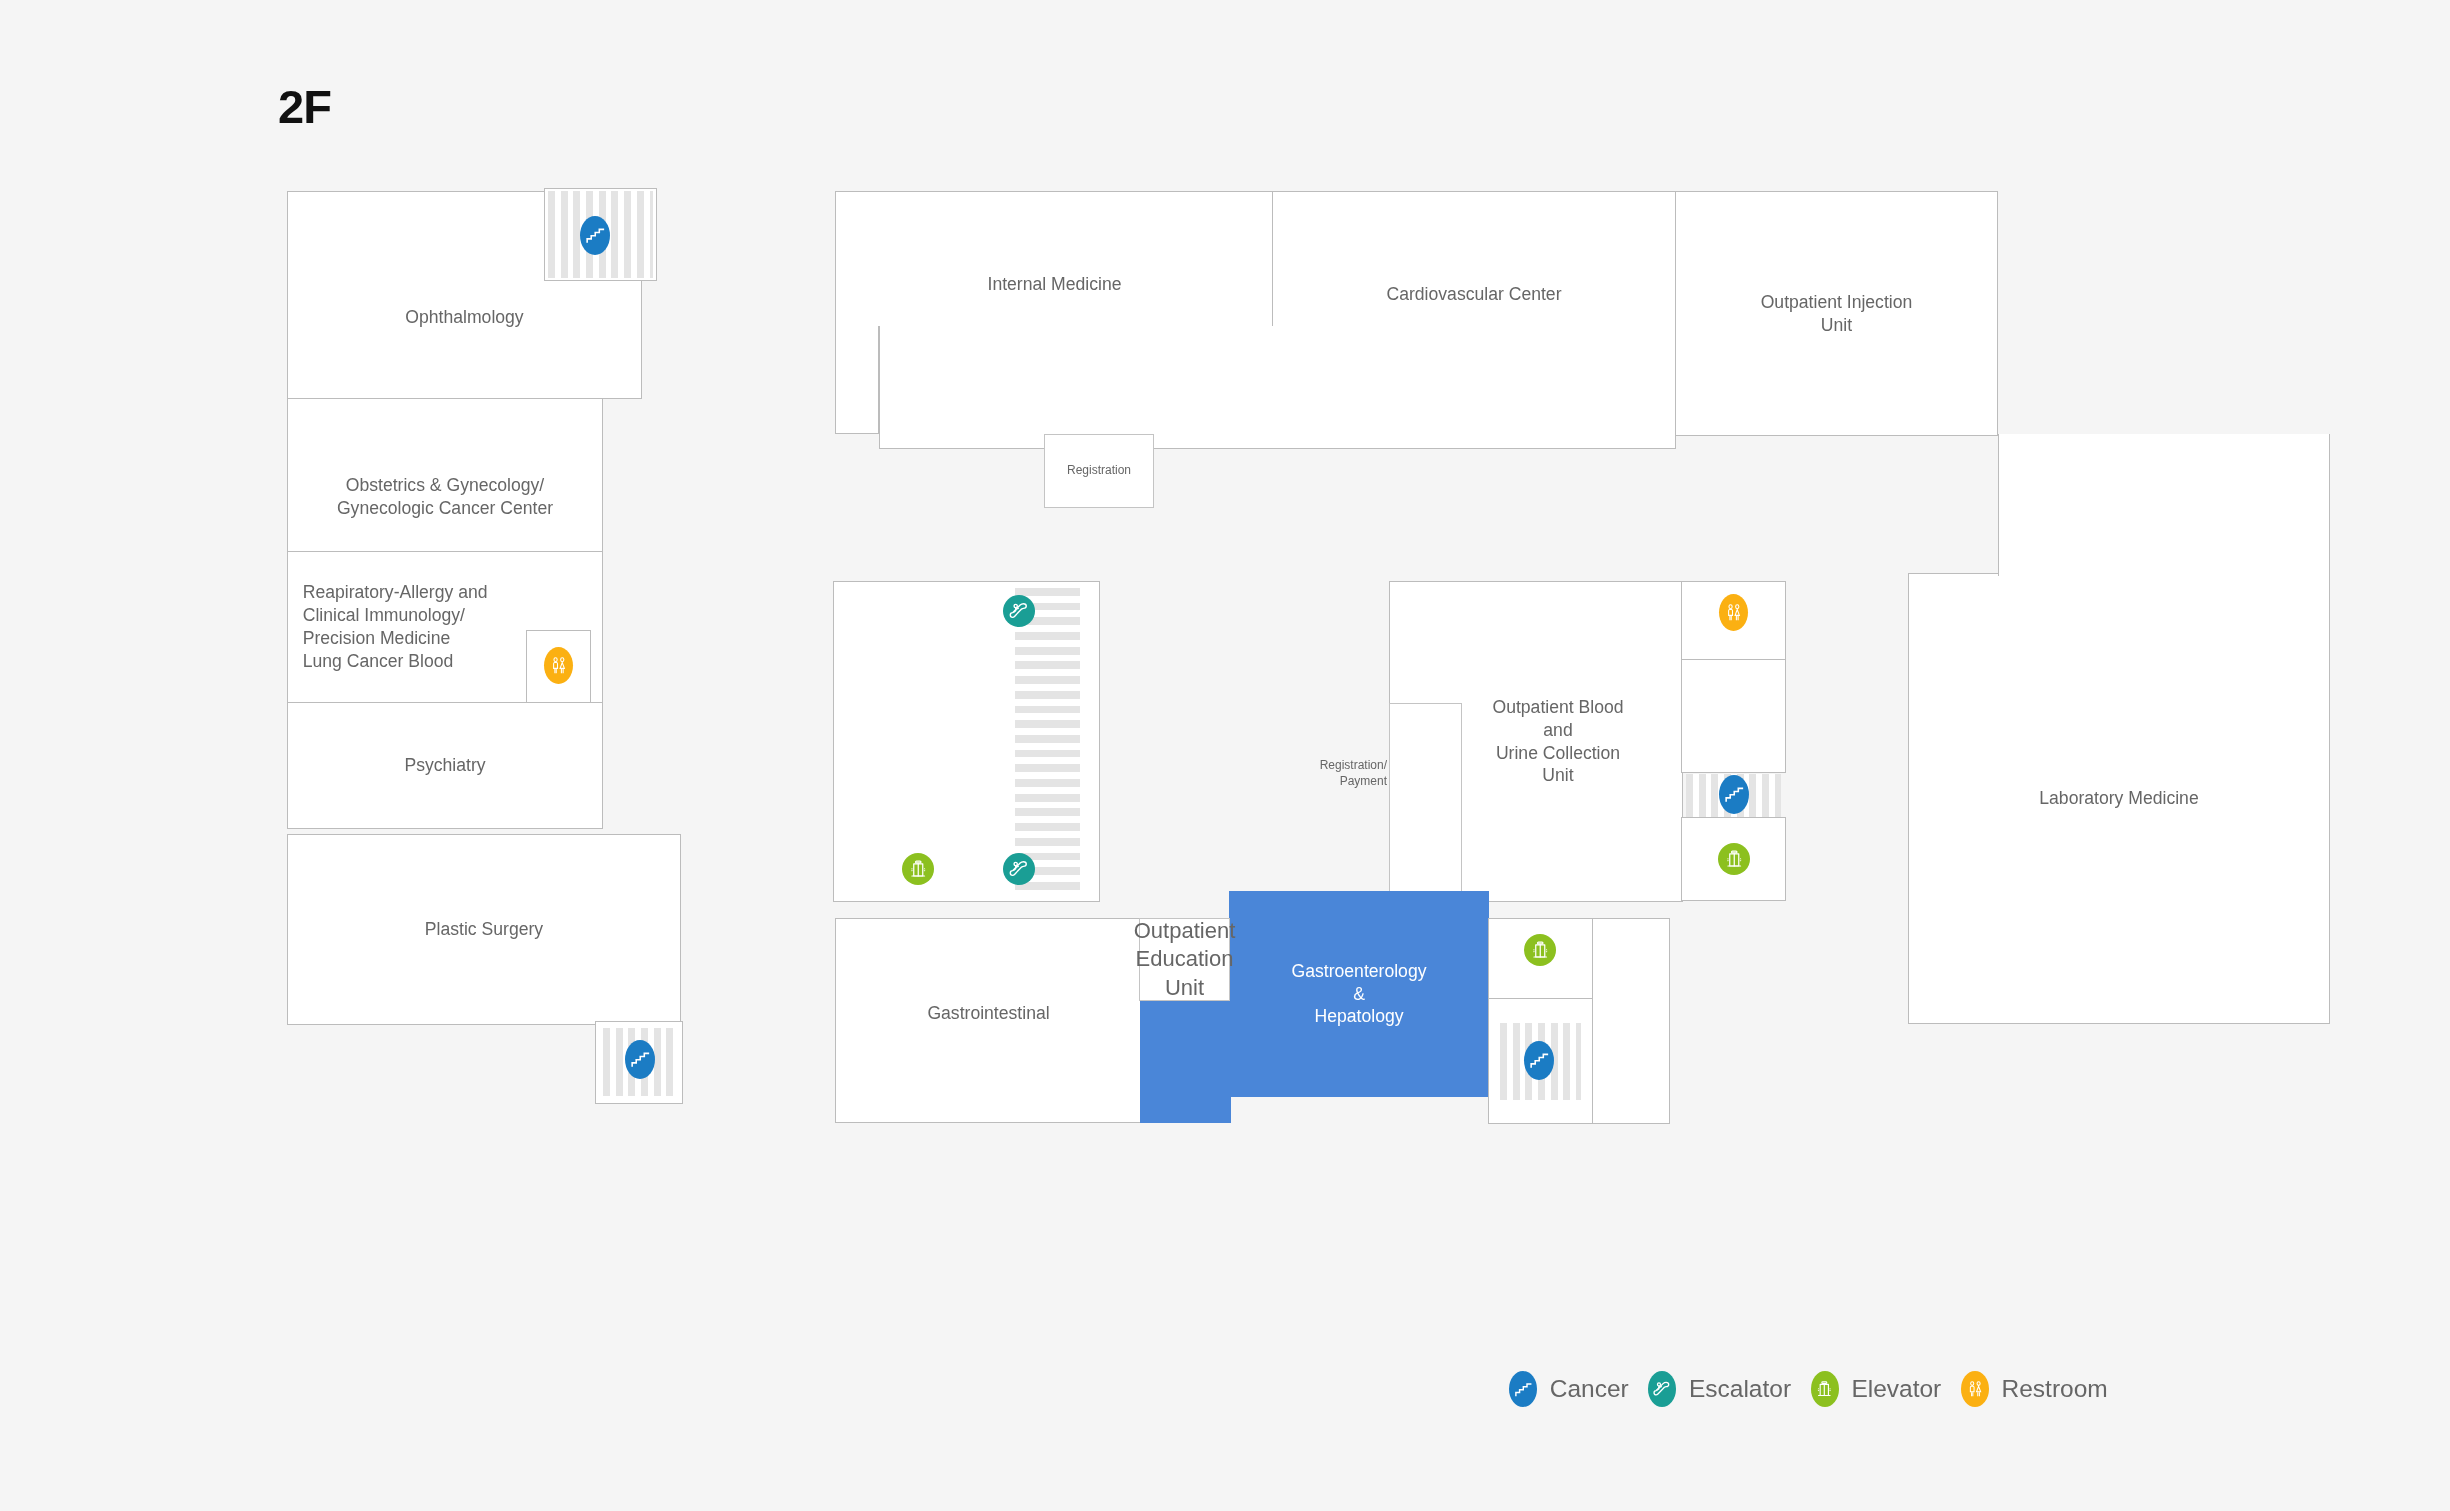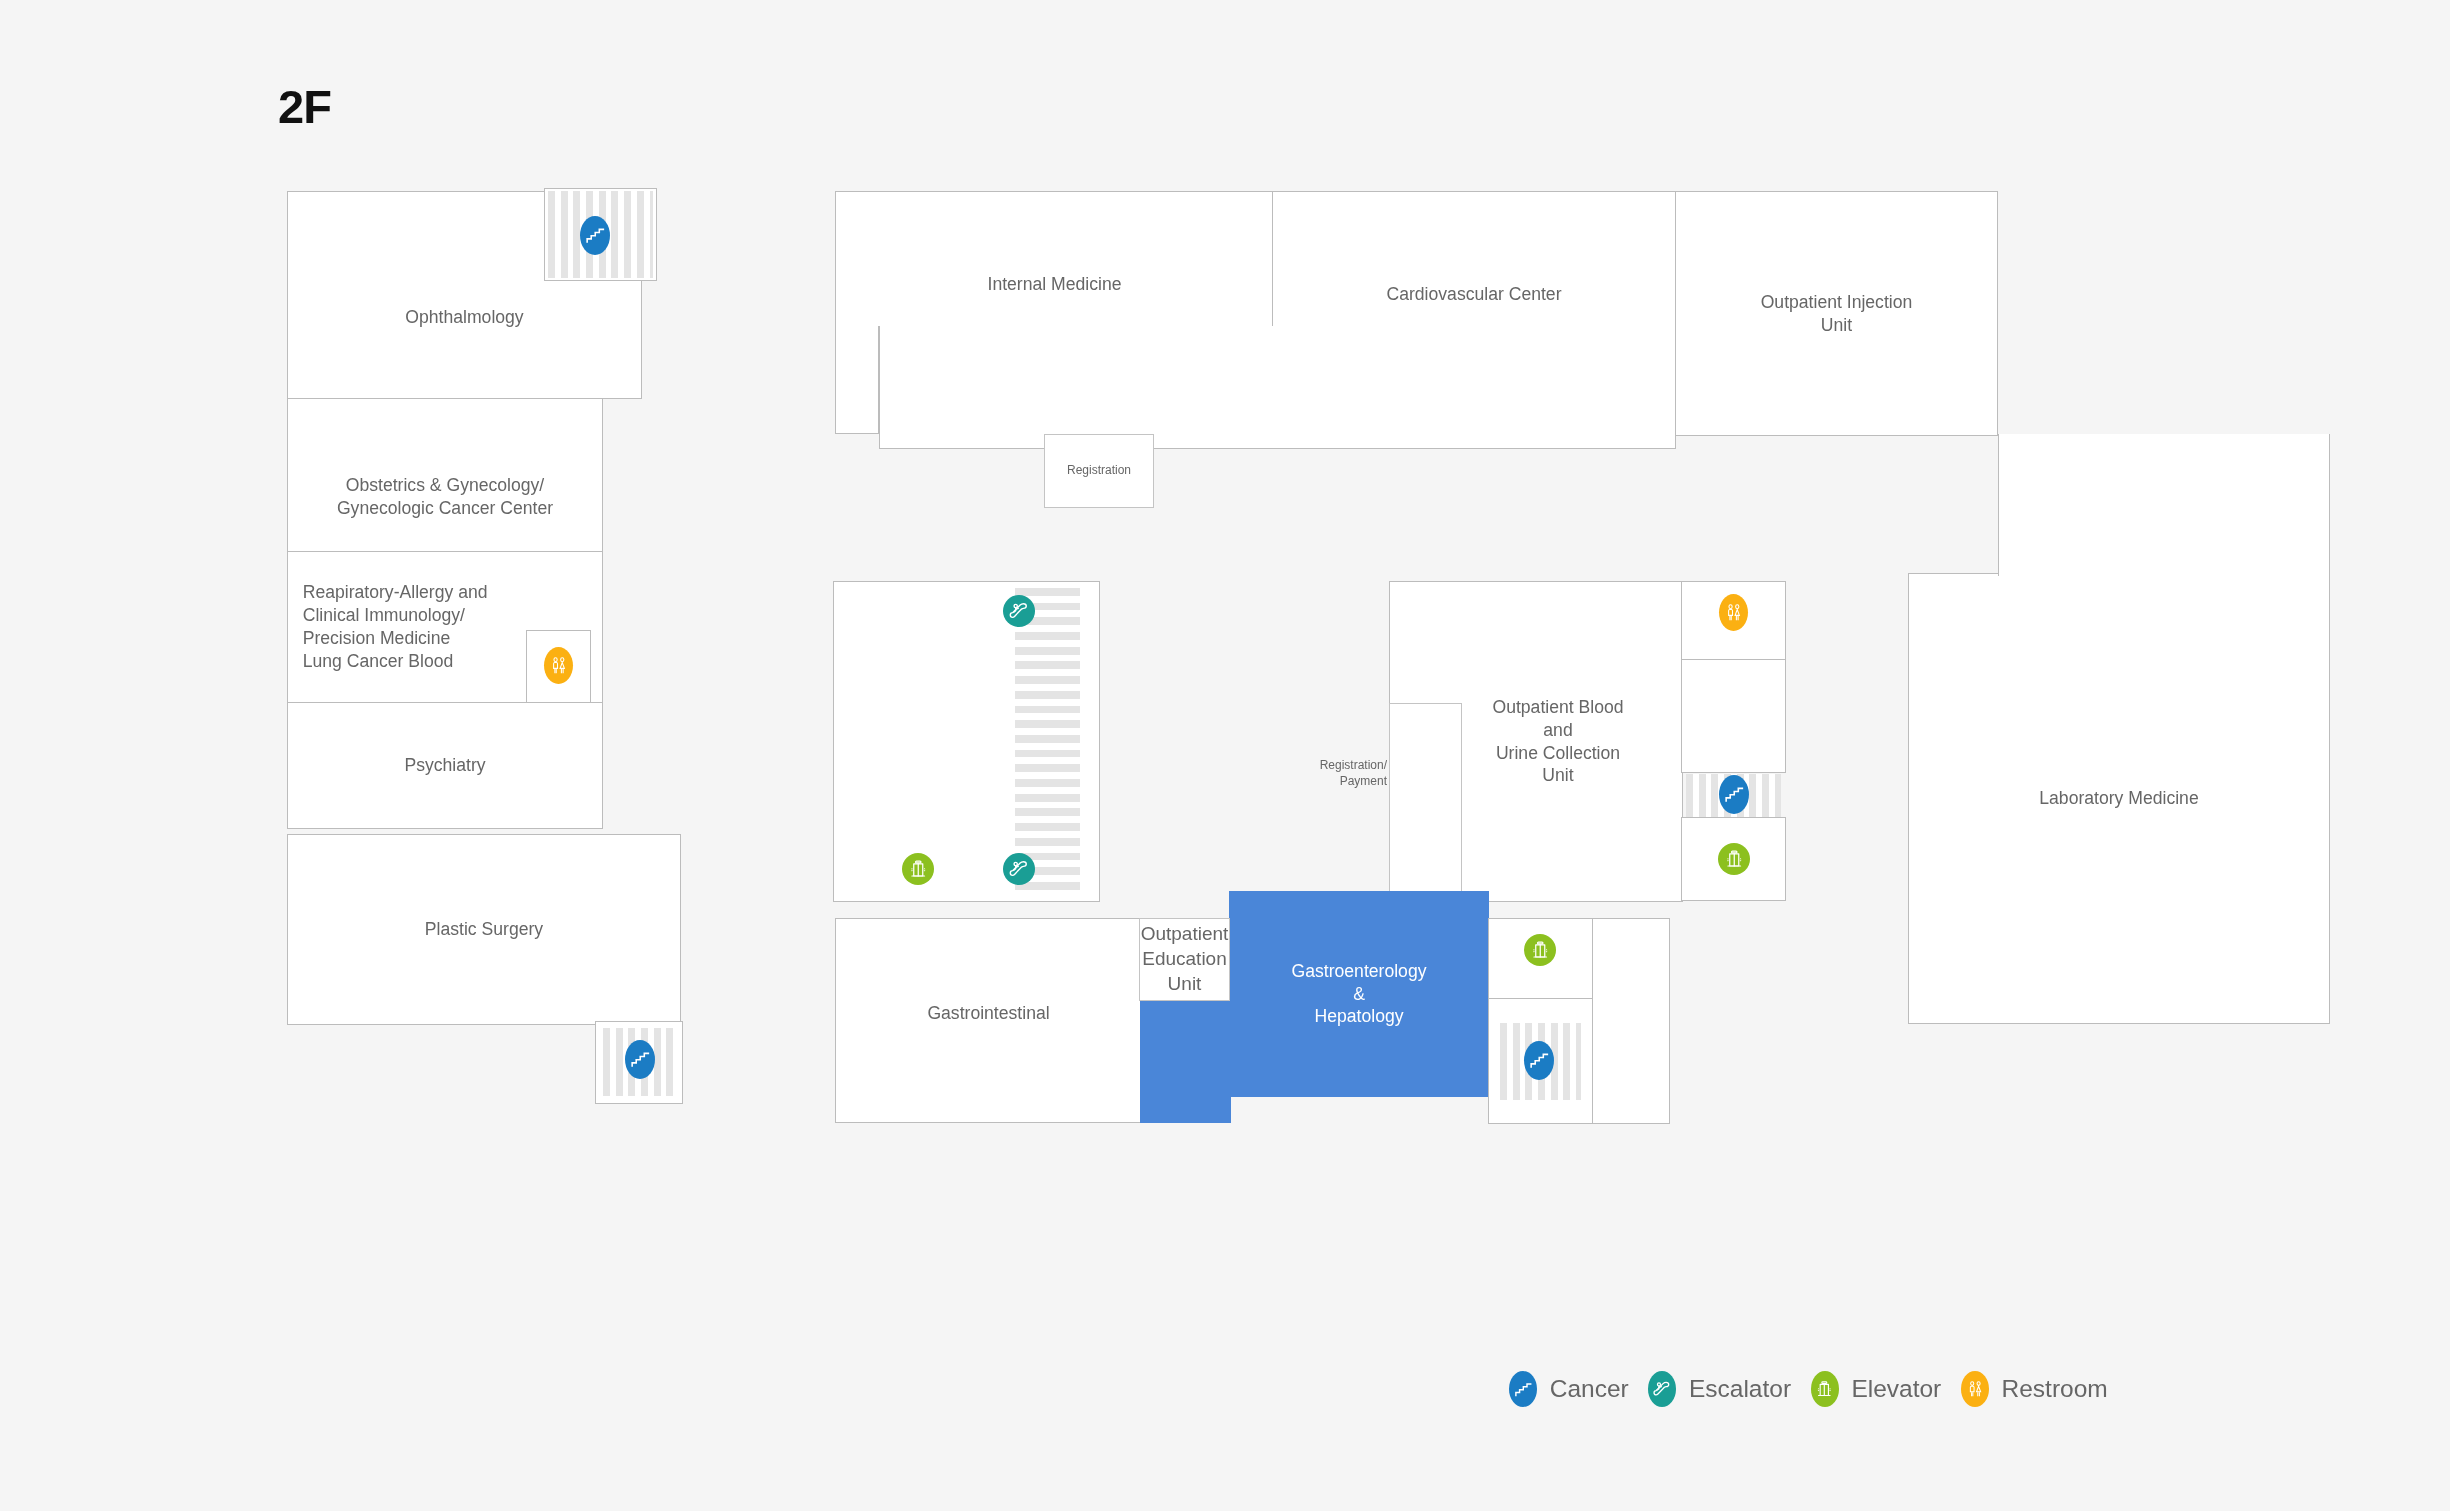--- a/index.html
+++ b/index.html
@@ -355,21 +355,21 @@
       <div class="label" style="position:absolute; left:0; top:83px; width:305px;">Gastrointestinal
 Cancer Center/
 Colorectal
 Cancer Center</div>
     </div>
     <div class="room" style="left:548px; top:833px; width:305px; height:99px; border:1.5px solid #bcbcbc; background:#ffffff;
                 border-top:none; border-right:none;">
     </div>
 
     <div class="room thin" style="left:852px; top:727px; width:91px; height:83px; background:#ffffff; z-index:5;">
-      <div class="label" style="font-size:19px;">Outpatient
+      <div class="label" style="font-size:22px;">Outpatient
 Education
 Unit</div>
     </div>
 
     <div class="room highlight" style="left:942px; top:700px; width:260px; height:206px; z-index:3;">
       <div class="label">Gastroenterology
 &amp;
 Hepatology</div>
     </div>
 

